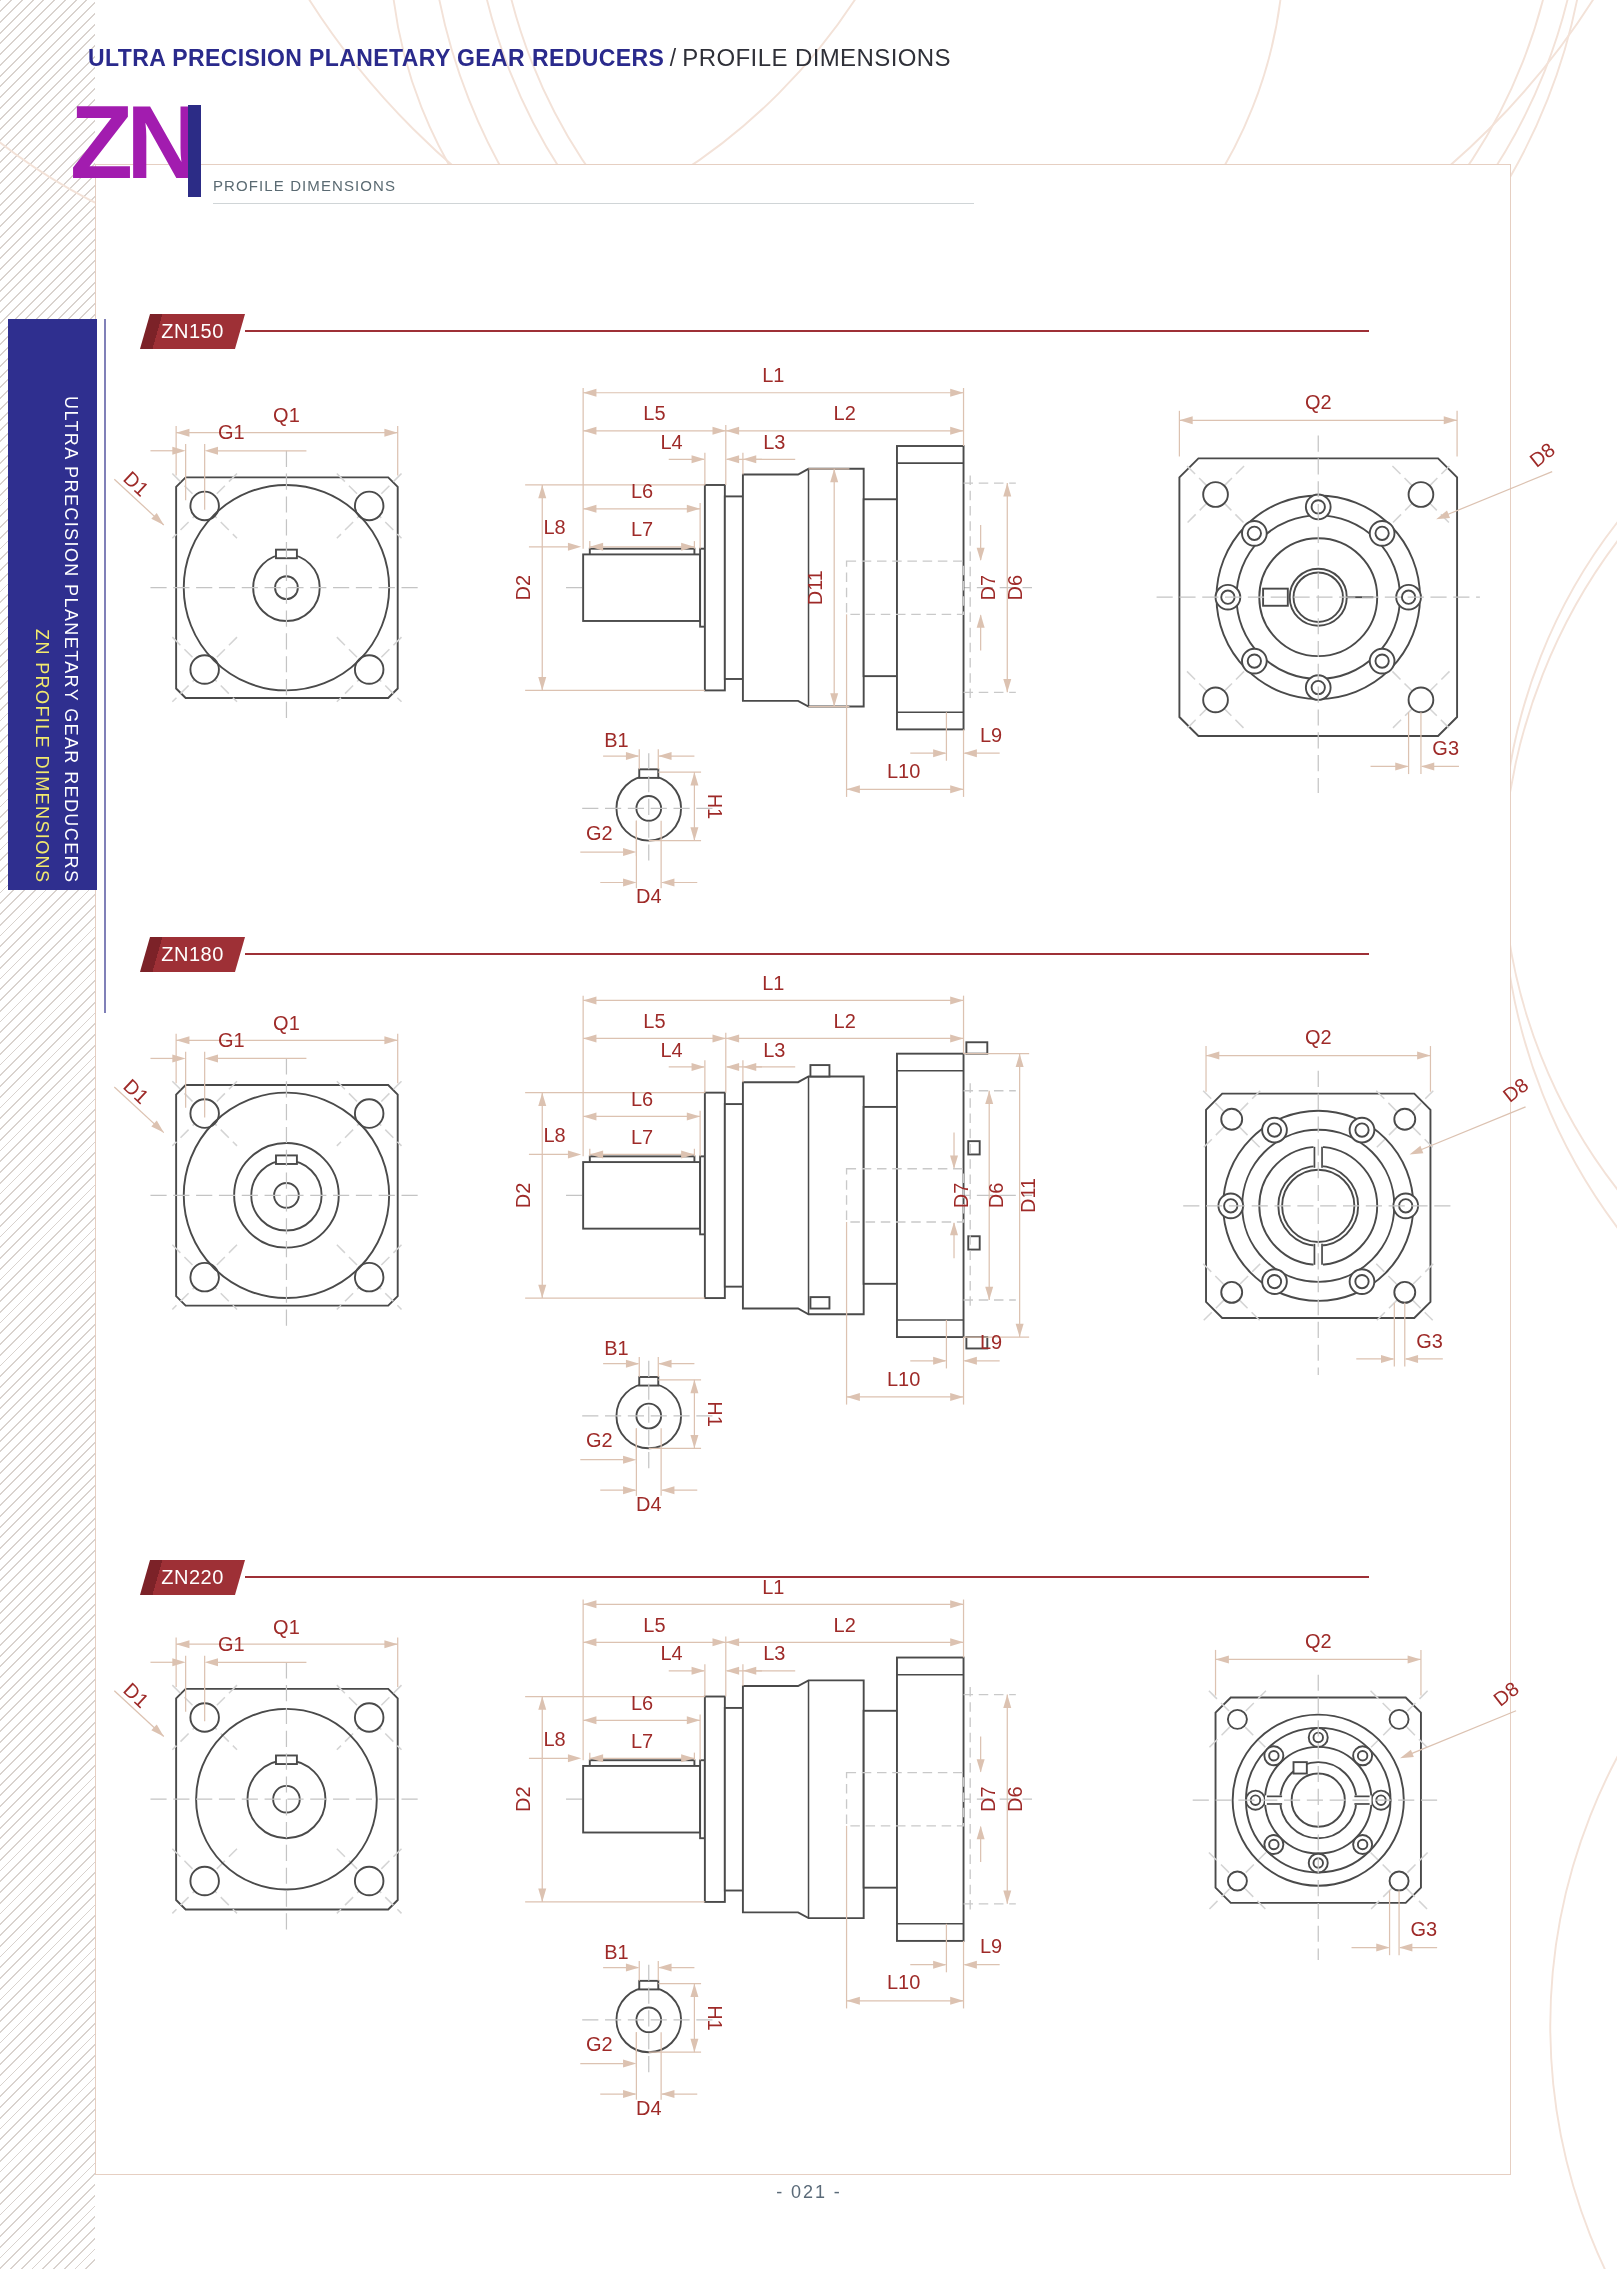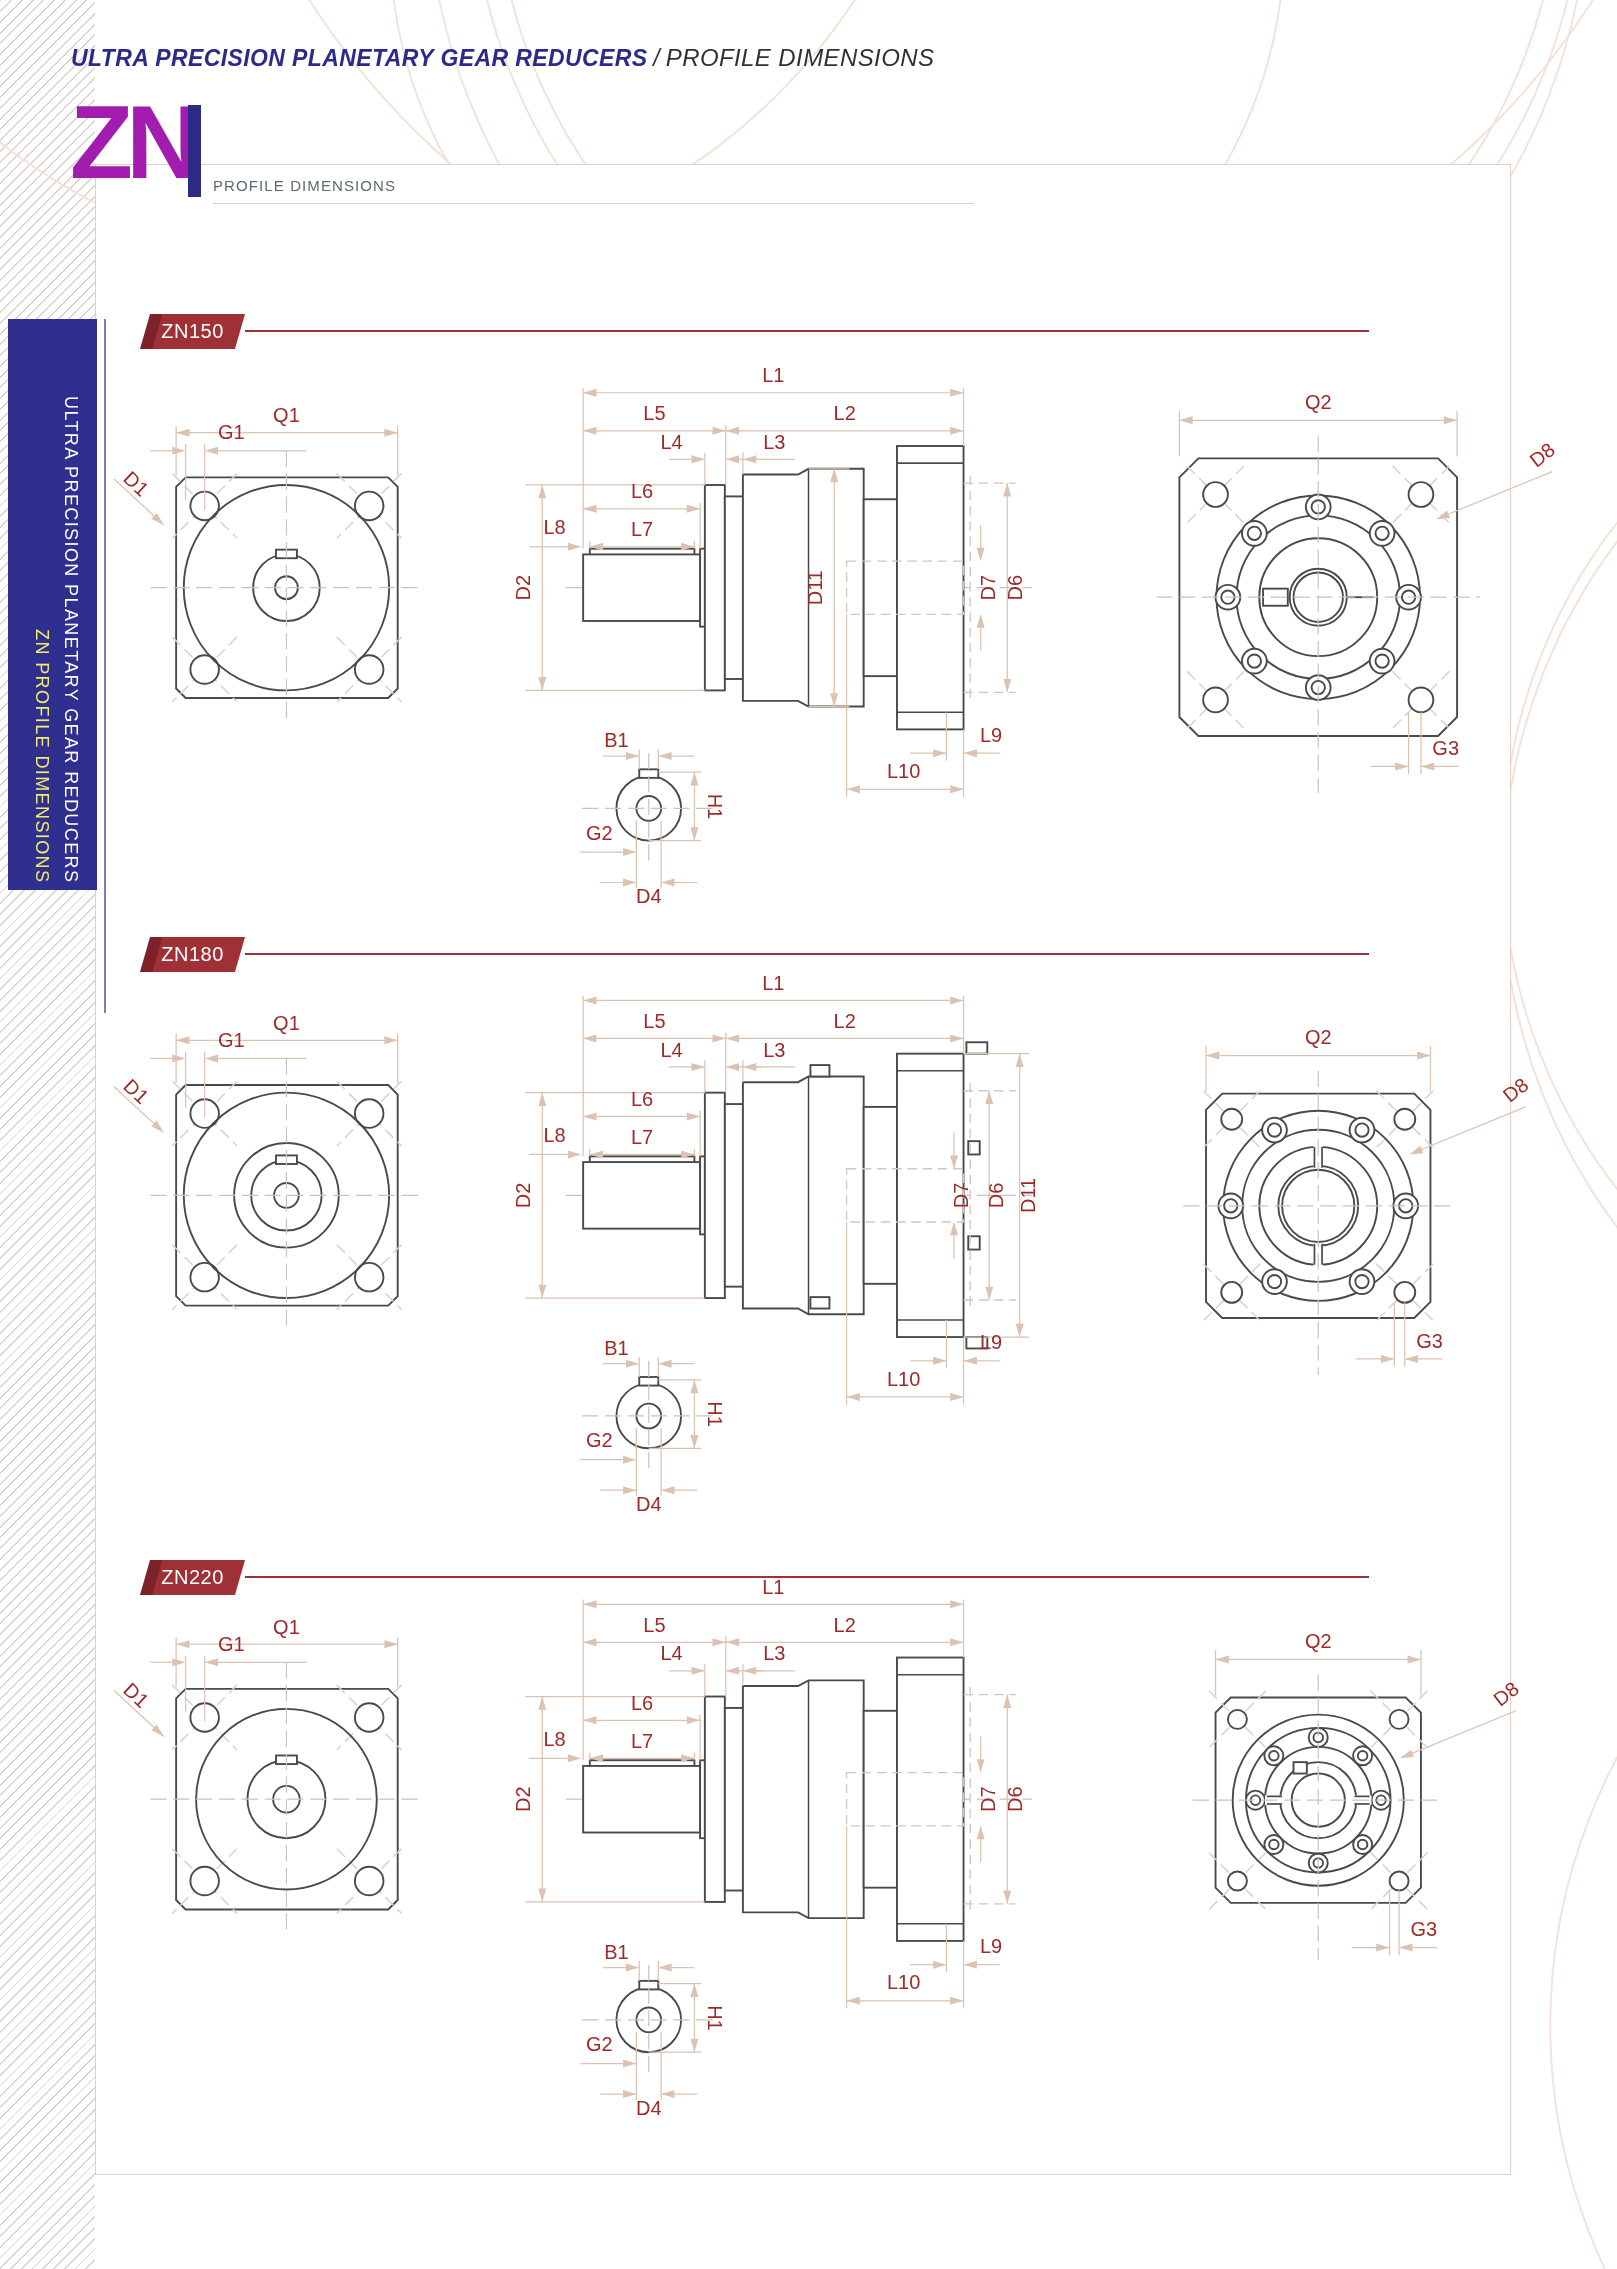--- a/index.html
+++ b/index.html
@@ -4,21 +4,21 @@
 <style>
   html,body{margin:0;padding:0;background:#ffffff;}
   .page{position:relative;width:1618px;height:2269px;background:#fff;overflow:hidden;
         font-family:"Liberation Sans",sans-serif;}
   .hatch{position:absolute;left:0;top:0;width:95px;height:2269px;
          background:repeating-linear-gradient(135deg,rgba(186,174,166,.55) 0 1.3px,transparent 1.3px 7.6px);}
   .deco,.drawings{position:absolute;left:0;top:0;pointer-events:none;}
   .frame{position:absolute;left:95px;top:164px;width:1416px;height:2011px;
          border:1.4px solid #e6cfc2;box-sizing:border-box;background:#fff;}
   .vblue{position:absolute;left:104px;top:319px;width:1.9px;height:694px;background:#8080b8;}
-  .title{position:absolute;left:71px;top:44px;font-size:23px;letter-spacing:0.4px;white-space:nowrap;font-style:italic;}
+  .title{position:absolute;left:88px;top:44px;font-size:23px;letter-spacing:0.4px;white-space:nowrap;}
   .title .t1{color:#2a2a8c;font-weight:600;}
   .title .sep{color:#303038;font-weight:400;padding:0 5.7px;}
   .title .t2{color:#2f3038;font-weight:500;font-size:24px;}
   .logo{position:absolute;left:70px;top:91px;font-size:103px;font-weight:bold;color:#a21caf;
         letter-spacing:-6.7px;line-height:1;}
   .logo-bar{position:absolute;left:188px;top:105px;width:13.3px;height:92px;background:#2c2c86;}
   .caption{position:absolute;left:213px;top:177px;font-size:15px;letter-spacing:1.1px;color:#5a6a72;}
   .caption-line{position:absolute;left:213px;top:203px;width:761px;height:1px;background:#aab2b6;opacity:.55;}
   .sidebar{position:absolute;left:7.6px;top:319px;width:89px;height:571px;background:#2f2f8f;}
   .vtext{position:absolute;writing-mode:vertical-rl;white-space:nowrap;font-size:18px;
@@ -720,14 +720,15 @@
         <line x1="1461" y1="1988" x2="1461" y2="2056" stroke="#dcc2b1" stroke-width="1.3"></line>
         <line x1="1471" y1="1988" x2="1471" y2="2056" stroke="#dcc2b1" stroke-width="1.3"></line>
         <line x1="1421" y1="2048" x2="1460" y2="2048" stroke="#dcc2b1" stroke-width="1.3"></line>
         <path d="M0,0L-14,4.2L-14,-4.2Z" fill="#dcc2b1" transform="translate(1461,2048) rotate(0)"></path>
         <line x1="1472" y1="2048" x2="1511" y2="2048" stroke="#dcc2b1" stroke-width="1.3"></line>
         <path d="M0,0L-14,4.2L-14,-4.2Z" fill="#dcc2b1" transform="translate(1471,2048) rotate(180)"></path>
         <text x="1497" y="2036" text-anchor="middle" fill="#9e2a28">G3</text>
       </g>
     </svg>
 
+  <div class="footer">- 021 -</div>
 </div>
 
 
 </body></html>

